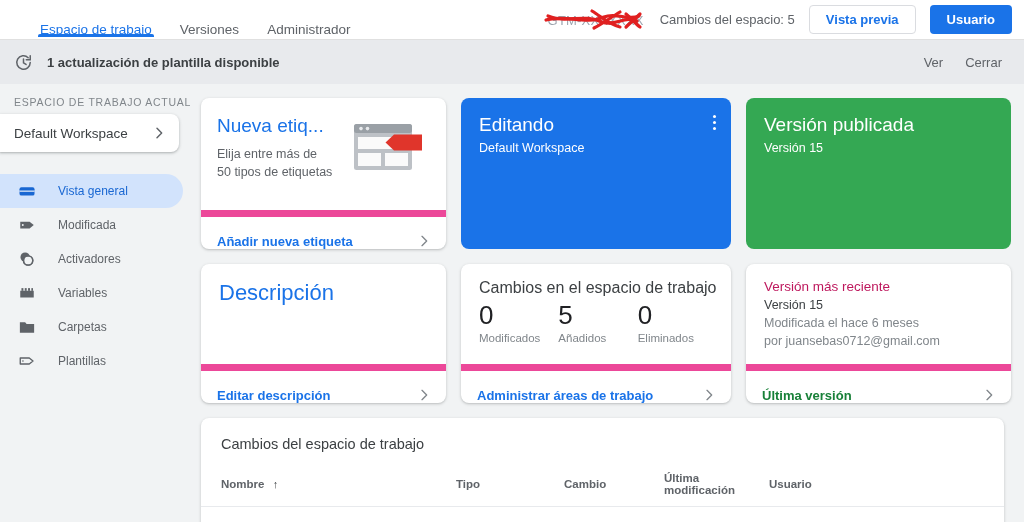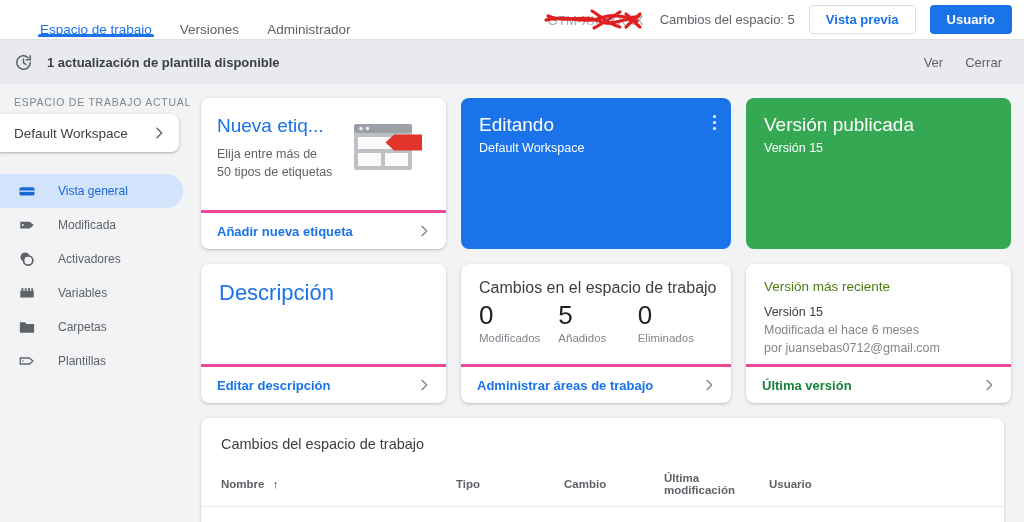--- a/index.html
+++ b/index.html
@@ -146,24 +146,24 @@
   }
   .card {
     background: #fff;
     border-radius: 8px;
     box-shadow: 0 1px 2px rgba(60,64,67,.20), 0 1px 3px 1px rgba(60,64,67,.08);
     overflow: hidden;
     display: flex;
     flex-direction: column;
   }
   .card-foot {
-    border-top: 3px solid #ec4899;
+    border-top: 7px solid #ec4899;
     height: 39px;
     display: flex;
-    align-items: center;
+    align-items: flex-end;
     padding: 0 14px 0 16px;
     cursor: pointer;
   }
   .card-foot-label { font-size: 13px; color: #1a73e8; font-weight: bold; }
   .card-foot-label.green { color: #188038; }
   .card-foot-chev { margin-left: auto; color: #80868b; display: flex; }
 
   
   .newtag-body { display: flex; padding: 18px 14px 10px 16px; height: 112px; }
   .newtag-text { flex: 1; }
@@ -196,21 +196,21 @@
   
   .stat-body { padding: 15px 14px 8px 18px; height: 100px; }
   .stat-title { font-size: 16px; color: #3c4043; margin-bottom: 2px; }
   .stat-row { display: flex; gap: 0; }
   .stat-cell { flex: 1; }
   .stat-num { font-size: 26px; color: #202124; font-weight: normal; line-height: 1.25; }
   .stat-lbl { font-size: 11.5px; color: #80868b; }
 
   
   .latest-body { padding: 15px 14px 8px 18px; height: 100px; }
-  .latest-title { font-size: 13.5px; color: #4d7c0f; margin-bottom: 9px; }
+  .latest-title { font-size: 13.5px; color: #be185d; margin-bottom: 2px; }
   .latest-line { font-size: 12.5px; color: #3c4043; line-height: 1.45; }
   .latest-line.muted { color: #80868b; }
 
   
   .table-card {
     background: #fff;
     border-radius: 8px;
     box-shadow: 0 1px 2px rgba(60,64,67,.20), 0 1px 3px 1px rgba(60,64,67,.08);
     margin-top: 15px;
     overflow: hidden;

